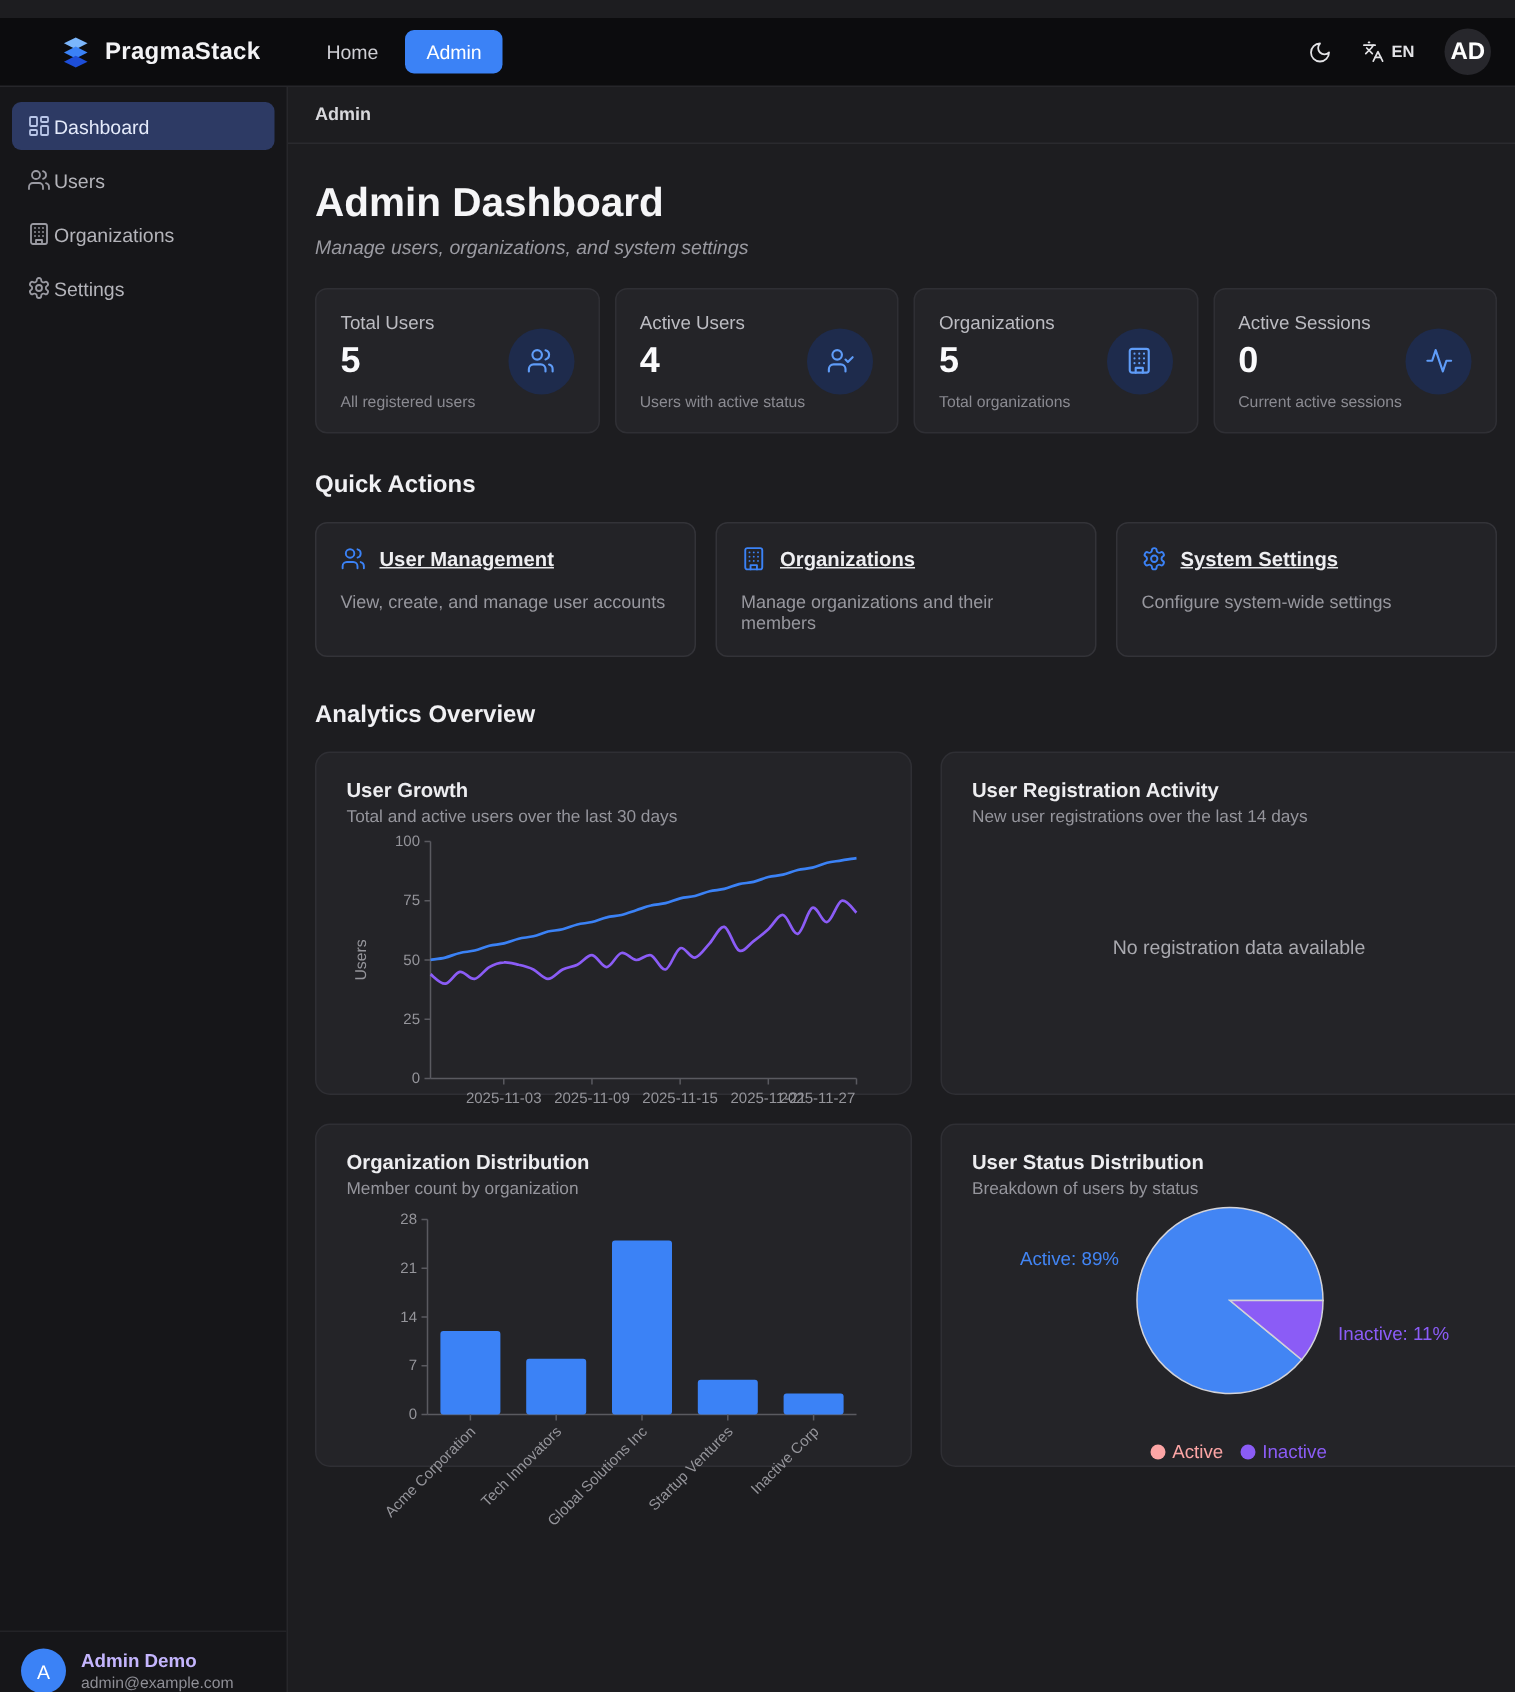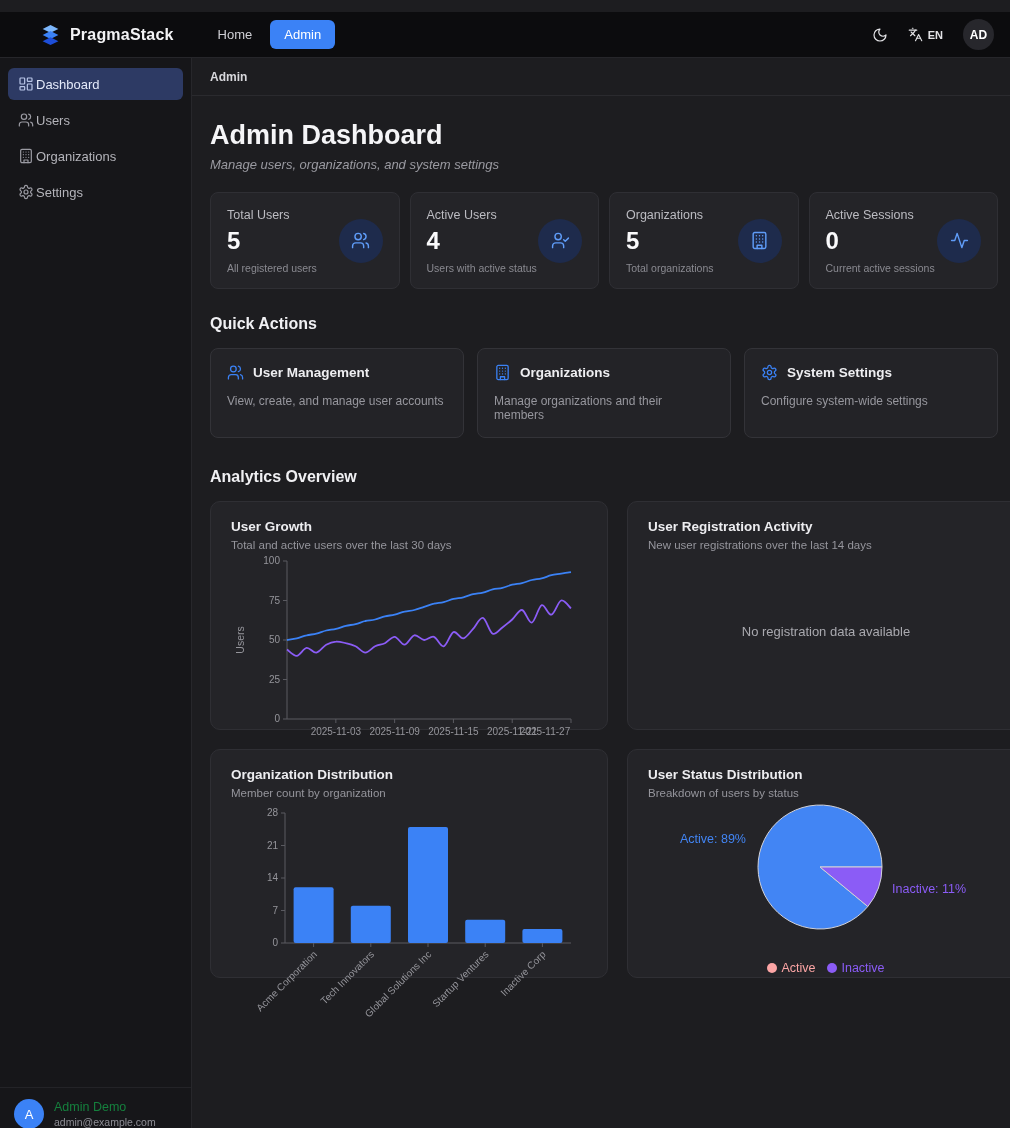--- a/index.html
+++ b/index.html
@@ -15,58 +15,58 @@
     display:flex; align-items:center; padding:0 16px;margin-top:12px; }
   .brand { display:flex; align-items:center; gap:9px; margin-left:24px; cursor:pointer; }
   .brand-name { font-size:16px; font-weight:bold; color:#f3f3f5; letter-spacing:.2px; }
   .nav-links { display:flex; align-items:center; gap:8px; margin-left:34px; }
   .nav-link { font-size:13px; color:#cfcfd4; padding:6px 10px; border-radius:6px; cursor:pointer; }
   .nav-link.active { background:#3b82f6; color:#fff; padding:7px 14px; }
   .nav-right { margin-left:auto; display:flex; align-items:center; gap:20px; }
   .icon-btn { background:none; border:none; padding:0; cursor:pointer; color:#e3e3e6; display:flex; align-items:center; gap:5px; }
   .lang-label { font-size:11px; color:#e3e3e6; font-weight:bold; }
   .avatar-sm { width:31px; height:31px; border-radius:50%; background:#27272c; color:#fff;
-    font-size:12px; font-weight:bold; display:flex; align-items:center; justify-content:center; cursor:pointer; }
+    font-size:16px; font-weight:bold; display:flex; align-items:center; justify-content:center; cursor:pointer; }
   
   .shell { display:flex; height:1082px; }
   .sidebar { width:192px; background:#161619; border-right:1px solid #27272b; display:flex; flex-direction:column; }
   .sidebar-header { display:flex; align-items:center; justify-content:space-between;
     padding:15px 14px 13px 14px; border-bottom:1px solid #232327; }
   .sidebar-title { font-size:15px; font-weight:bold; color:#f0f0f2; }
   .collapse-btn { background:none; border:none; color:#bdbdc2; cursor:pointer; padding:2px; display:flex; }
   .sidebar-nav { padding:10px 8px; display:flex; flex-direction:column; gap:4px; }
   .nav-item { display:flex; align-items:center; gap:2px; padding:8px 10px; border-radius:6px;
     color:#b4b4ba; font-size:13px; cursor:pointer; }
   .nav-item .ni-icon { color:#9a9aa2; display:flex; }
   .nav-item.active { background:#2d3a64; color:#e4eafa; }
   .nav-item.active .ni-icon { color:#b9c6e8; }
   .sidebar-user { margin-top:auto; border-top:1px solid #232327; padding:11px 14px; display:flex; align-items:center; gap:10px; cursor:pointer; }
   .avatar-blue { width:30px; height:30px; border-radius:50%; background:#3b82f6; color:#fff;
     font-size:13px; display:flex; align-items:center; justify-content:center; flex-shrink:0; }
-  .user-name { font-size:12.5px; font-weight:normal; color:#15803d; }
+  .user-name { font-size:12.5px; font-weight:bold; color:#c4b5fd; }
   .user-email { font-size:10.5px; color:#8e8e95; margin-top:2px; }
   
   .main { flex:1; display:flex; flex-direction:column; overflow:hidden; }
   .breadcrumb-bar { padding:9px 18px 10px; border-bottom:1px solid #2a2a2e; }
   .breadcrumb { font-size:12px; font-weight:bold; color:#d8d8dc; cursor:pointer; }
   .content { padding:14px 12px 0 18px; }
   .page-title { font-size:27px; font-weight:bold; color:#f5f5f7; margin:10px 0 6px; }
   .page-subtitle { font-size:13px; color:#9a9aa1; margin-bottom:20px;font-style:italic; }
   .stats-grid { display:grid; grid-template-columns:repeat(4,1fr); gap:10px; margin-bottom:26px; }
   .stat-card { background:#242428; border:1px solid #2f2f34; border-radius:8px; padding:15px 16px;
     height:97px; display:flex; justify-content:space-between; cursor:pointer; }
   .stat-label { font-size:12.5px; color:#bcbcc2; }
   .stat-value { font-size:24px; font-weight:bold; color:#fafafc; margin:5px 0 7px; }
   .stat-desc { font-size:10.5px; color:#8a8a91; }
   .stat-icon { width:44px; height:44px; border-radius:50%; background:#1e2b4c; color:#5f9cf8;
     display:flex; align-items:center; justify-content:center; align-self:center; flex-shrink:0; }
   .section-heading { font-size:16px; font-weight:bold; color:#f0f0f3; margin:0 0 15px; }
   .actions-grid { display:grid; grid-template-columns:repeat(3,1fr); gap:13px; margin-bottom:30px; }
   .action-card { background:#232327; border:1px solid #333338; border-radius:8px; padding:15px 16px; cursor:pointer; }
-  .action-head { display:flex; align-items:center; gap:9px; margin-bottom:13px; }
+  .action-head { display:flex; align-items:center; gap:9px; margin-bottom:13px;text-decoration:underline; }
   .action-head .ai-icon { color:#3b82f6; display:flex; }
   .action-title { font-size:13.5px; font-weight:bold; color:#eeeef1; }
   .action-desc { font-size:12px; color:#97979e; }
   .charts-grid { display:grid; grid-template-columns:1fr 1fr; gap:19px; }
   .chart-card { background:#242428; border:1px solid #2f2f34; border-radius:10px; padding:17px 20px;
     height:229px; display:flex; flex-direction:column; }
   .chart-title { font-size:13.5px; font-weight:bold; color:#ededf0; }
   .chart-sub { font-size:11.5px; color:#95959c; margin-top:5px; }
   .chart-body { flex:1; display:flex; flex-direction:column; align-items:center; justify-content:center; }
   .empty-msg { font-size:13px; color:#a9a9af; }

